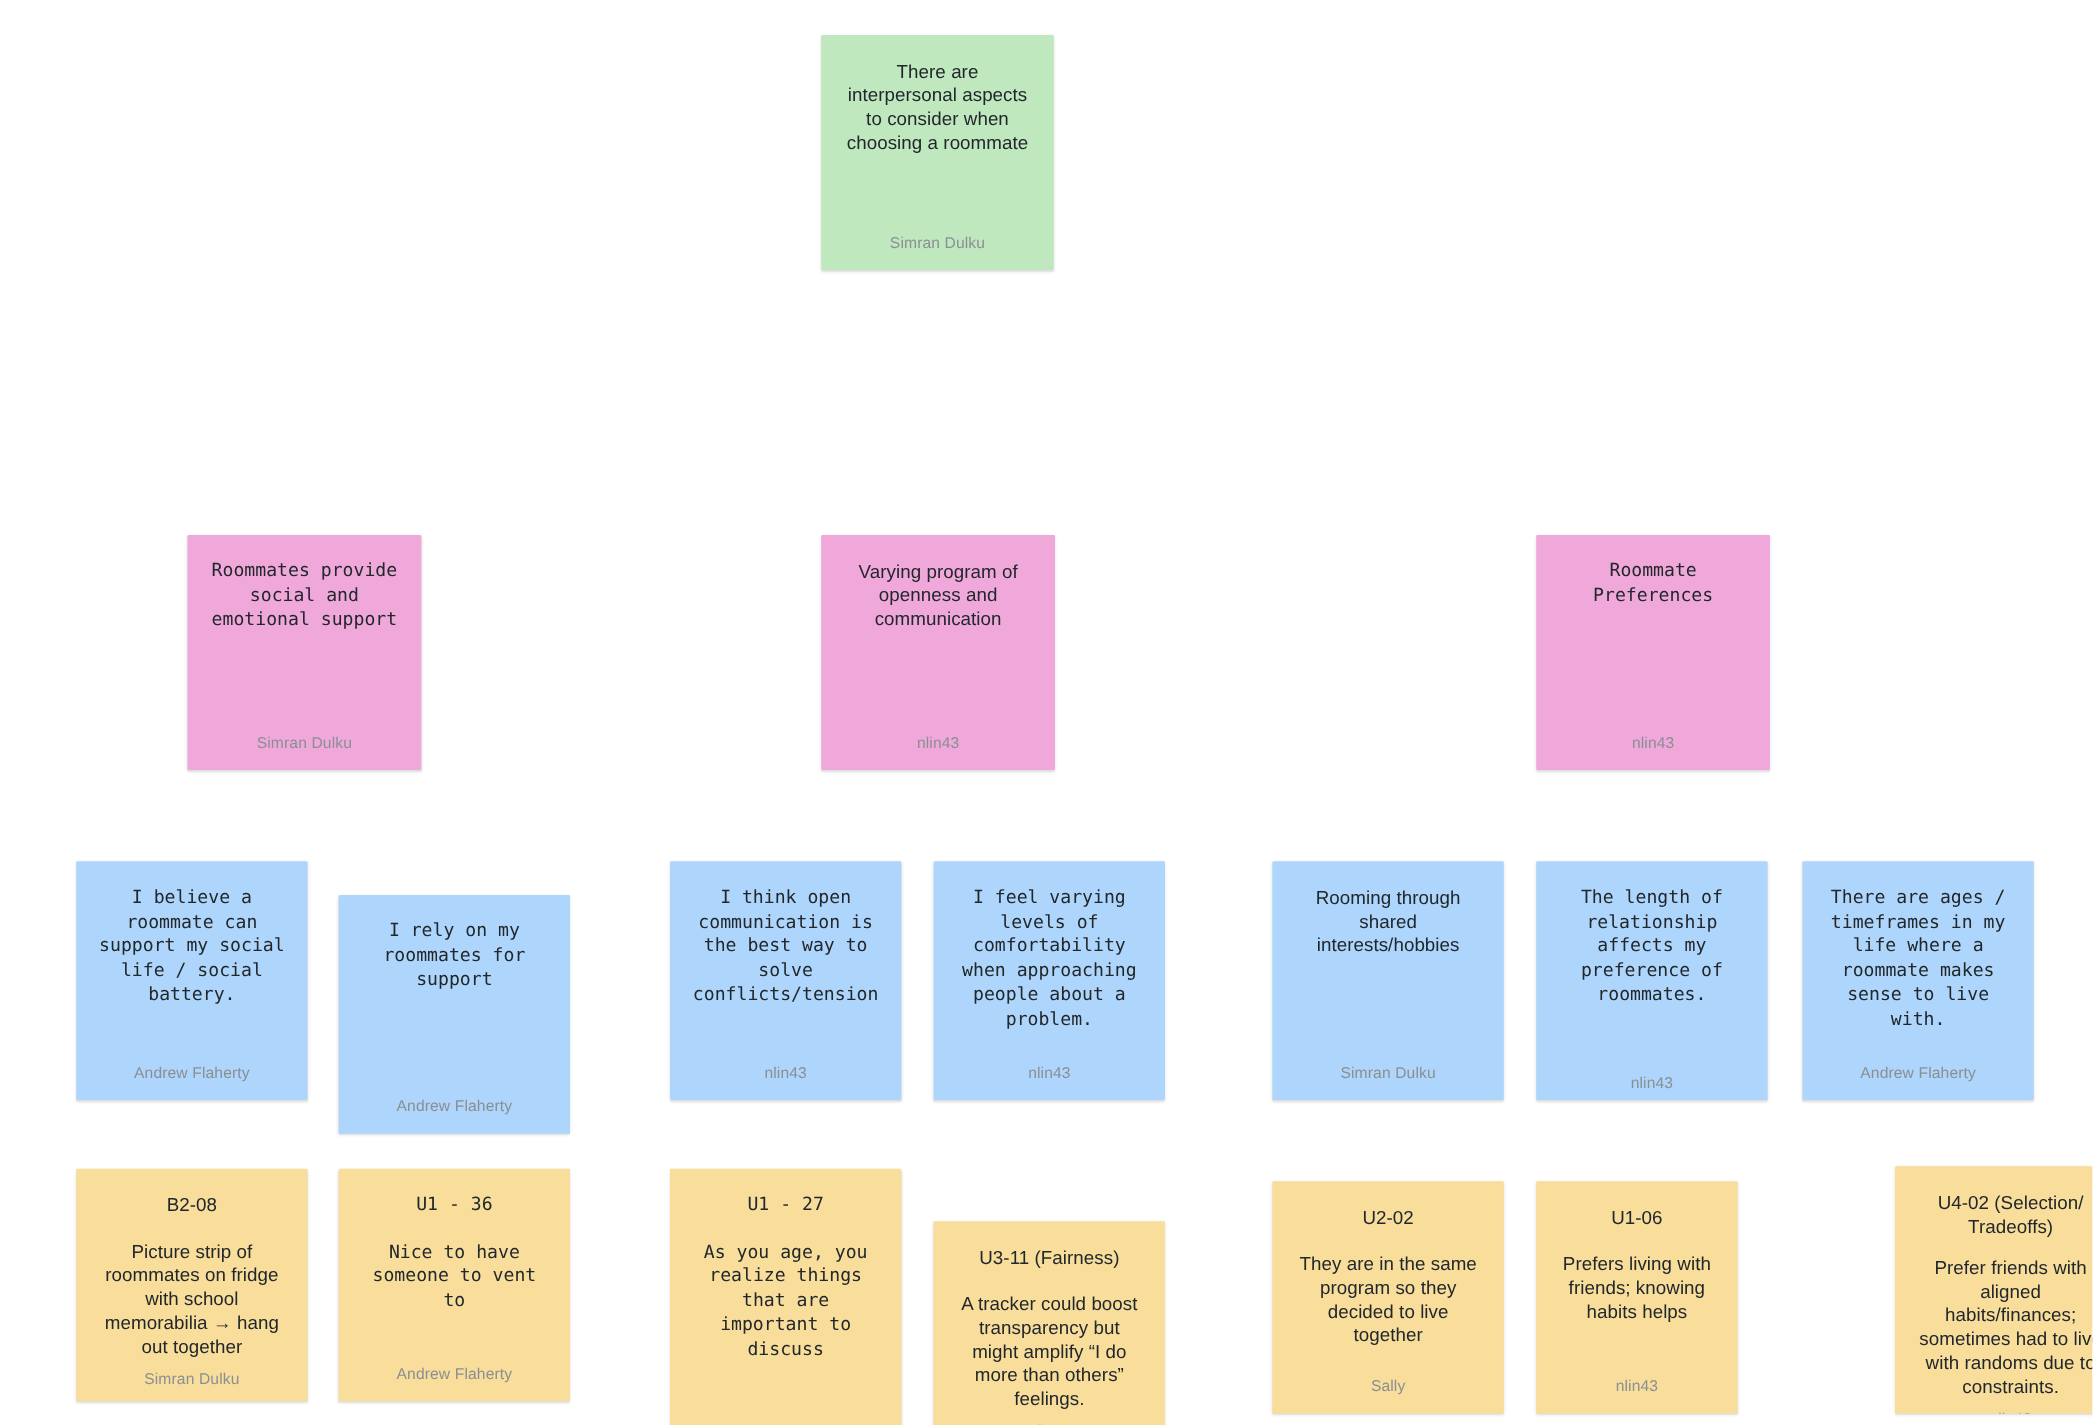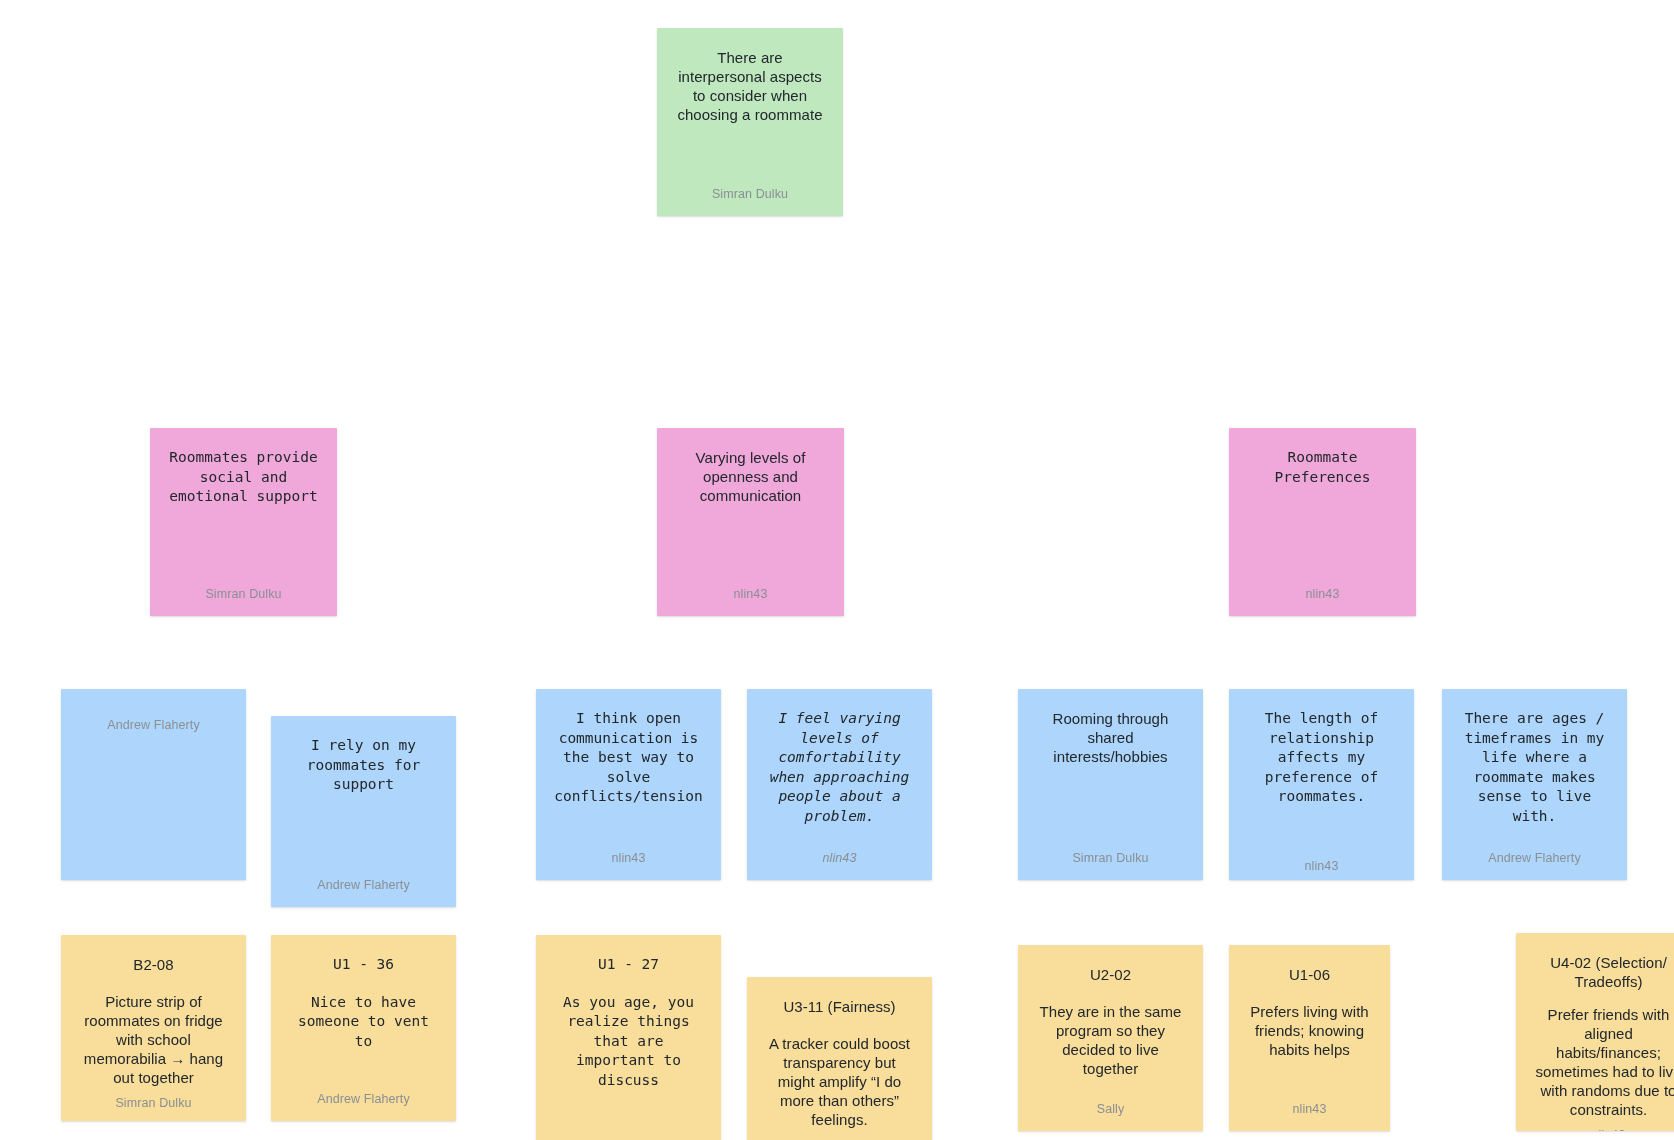--- a/index.html
+++ b/index.html
@@ -86,48 +86,49 @@
     <div class="body">There are interpersonal aspects to consider when choosing a roommate</div>
     <div class="author">Simran Dulku</div>
   </div>
 
   <div class="note c-pink f-mono" style="left:150px; top:428px; width:187px; height:188px;gap:15px;">
     <div class="body">Roommates provide social and emotional support</div>
     <div class="author">Simran Dulku</div>
   </div>
 
   <div class="note c-blue f-mono" style="left:61px; top:689px; width:185px; height:191px;">
+    <div class="body">I believe a roommate can support my social life / social battery.</div>
     <div class="author">Andrew Flaherty</div>
   </div>
   <div class="note c-blue f-mono" style="left:271px; top:689px; width:185px; height:191px;margin-top:27px;">
     <div class="body">I rely on my roommates for support</div>
     <div class="author">Andrew Flaherty</div>
   </div>
 
   <div class="note c-yellow f-sans" style="left:61px; top:935px; width:185px; height:186px;">
     <div class="code">B2-08</div>
     <div class="body">Picture strip of roommates on fridge with school memorabilia → hang out together</div>
     <div class="author">Simran Dulku</div>
   </div>
   <div class="note c-yellow f-mono" style="left:271px; top:935px; width:185px; height:186px;">
     <div class="code">U1 - 36</div>
     <div class="body">Nice to have someone to vent to</div>
     <div class="author">Andrew Flaherty</div>
   </div>
 
   <div class="note c-pink f-sans" style="left:657px; top:428px; width:187px; height:188px;">
-    <div class="body">Varying levels of openness and communication</div>
+    <div class="body">Varying program of openness and communication</div>
     <div class="author">nlin43</div>
   </div>
 
   <div class="note c-blue f-mono" style="left:536px; top:689px; width:185px; height:191px;">
     <div class="body">I think open communication is the best way to solve conflicts/tension</div>
     <div class="author">nlin43</div>
   </div>
-  <div class="note c-blue f-mono" style="left:747px; top:689px; width:185px; height:191px;font-style:italic;">
+  <div class="note c-blue f-mono" style="left:747px; top:689px; width:185px; height:191px;">
     <div class="body">I feel varying levels of comfortability when approaching people about a problem.</div>
     <div class="author">nlin43</div>
   </div>
 
   <div class="note c-yellow f-mono" style="left:536px; top:935px; width:185px; height:240px;">
     <div class="code">U1 - 27</div>
     <div class="body">As you age, you realize things that are important to discuss</div>
     <div class="author">Andrew Flaherty</div>
   </div>
   <div class="note c-yellow f-sans" style="left:747px; top:977px; width:185px; height:186px;">

